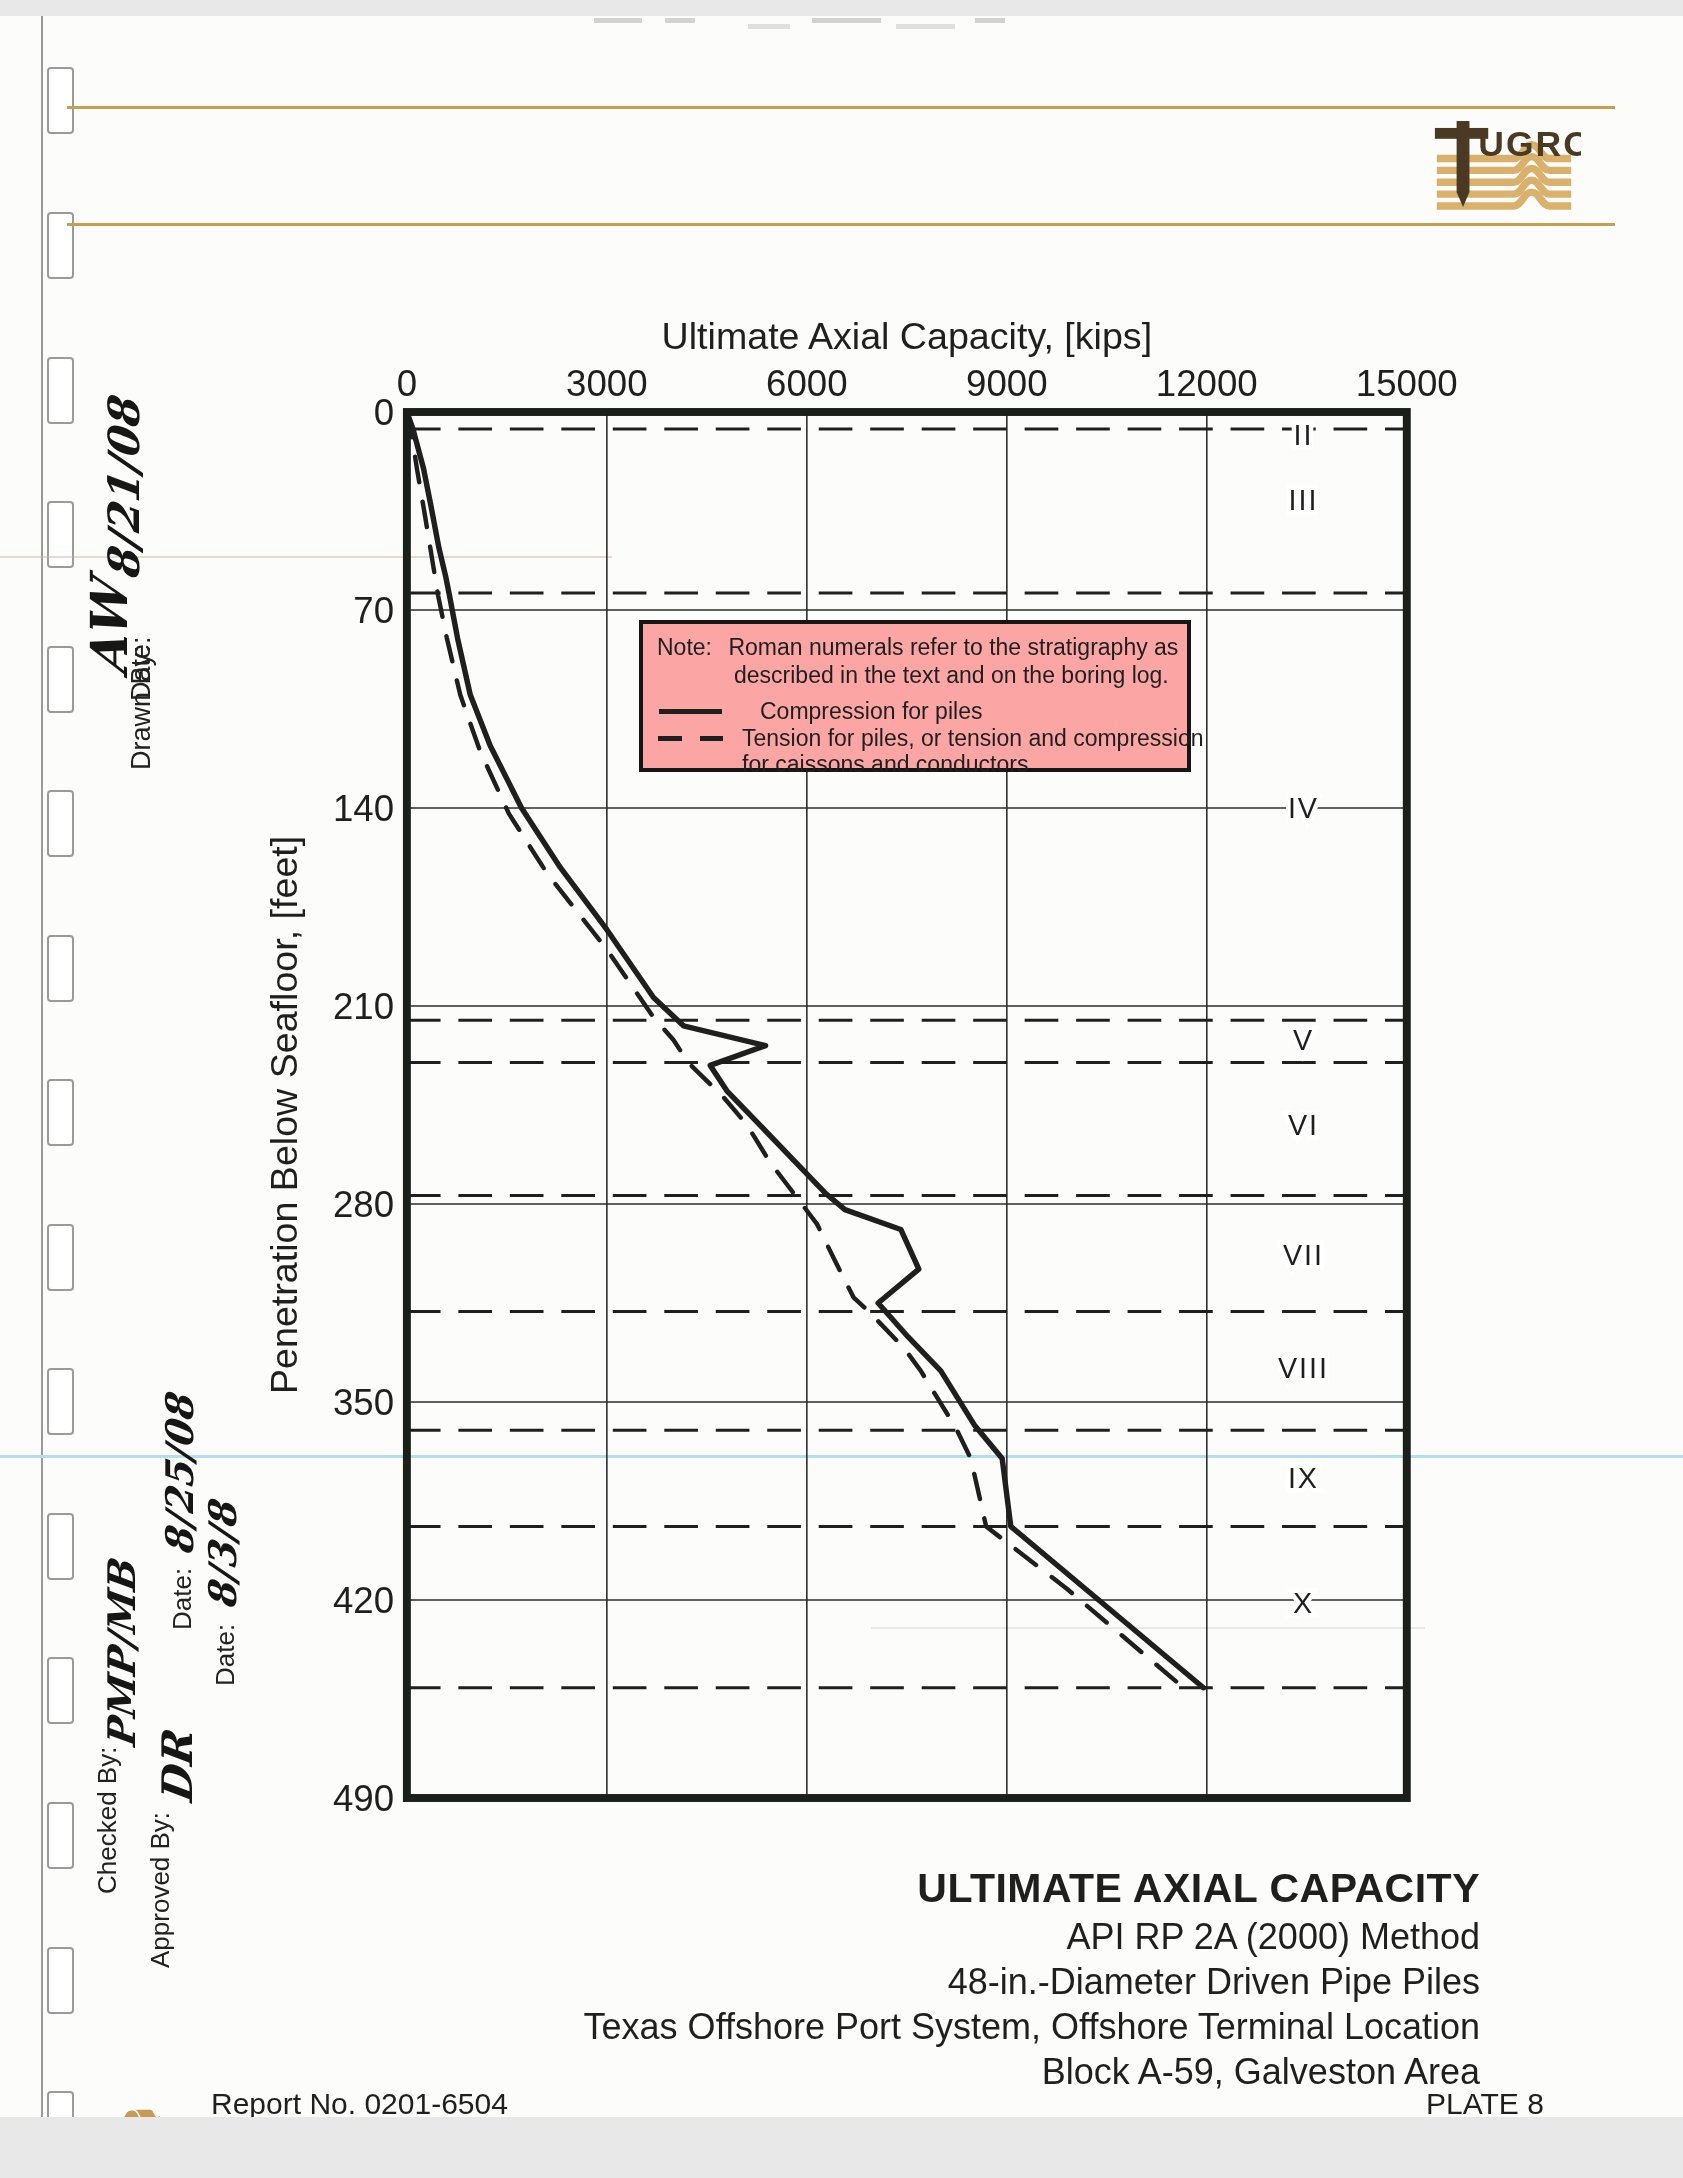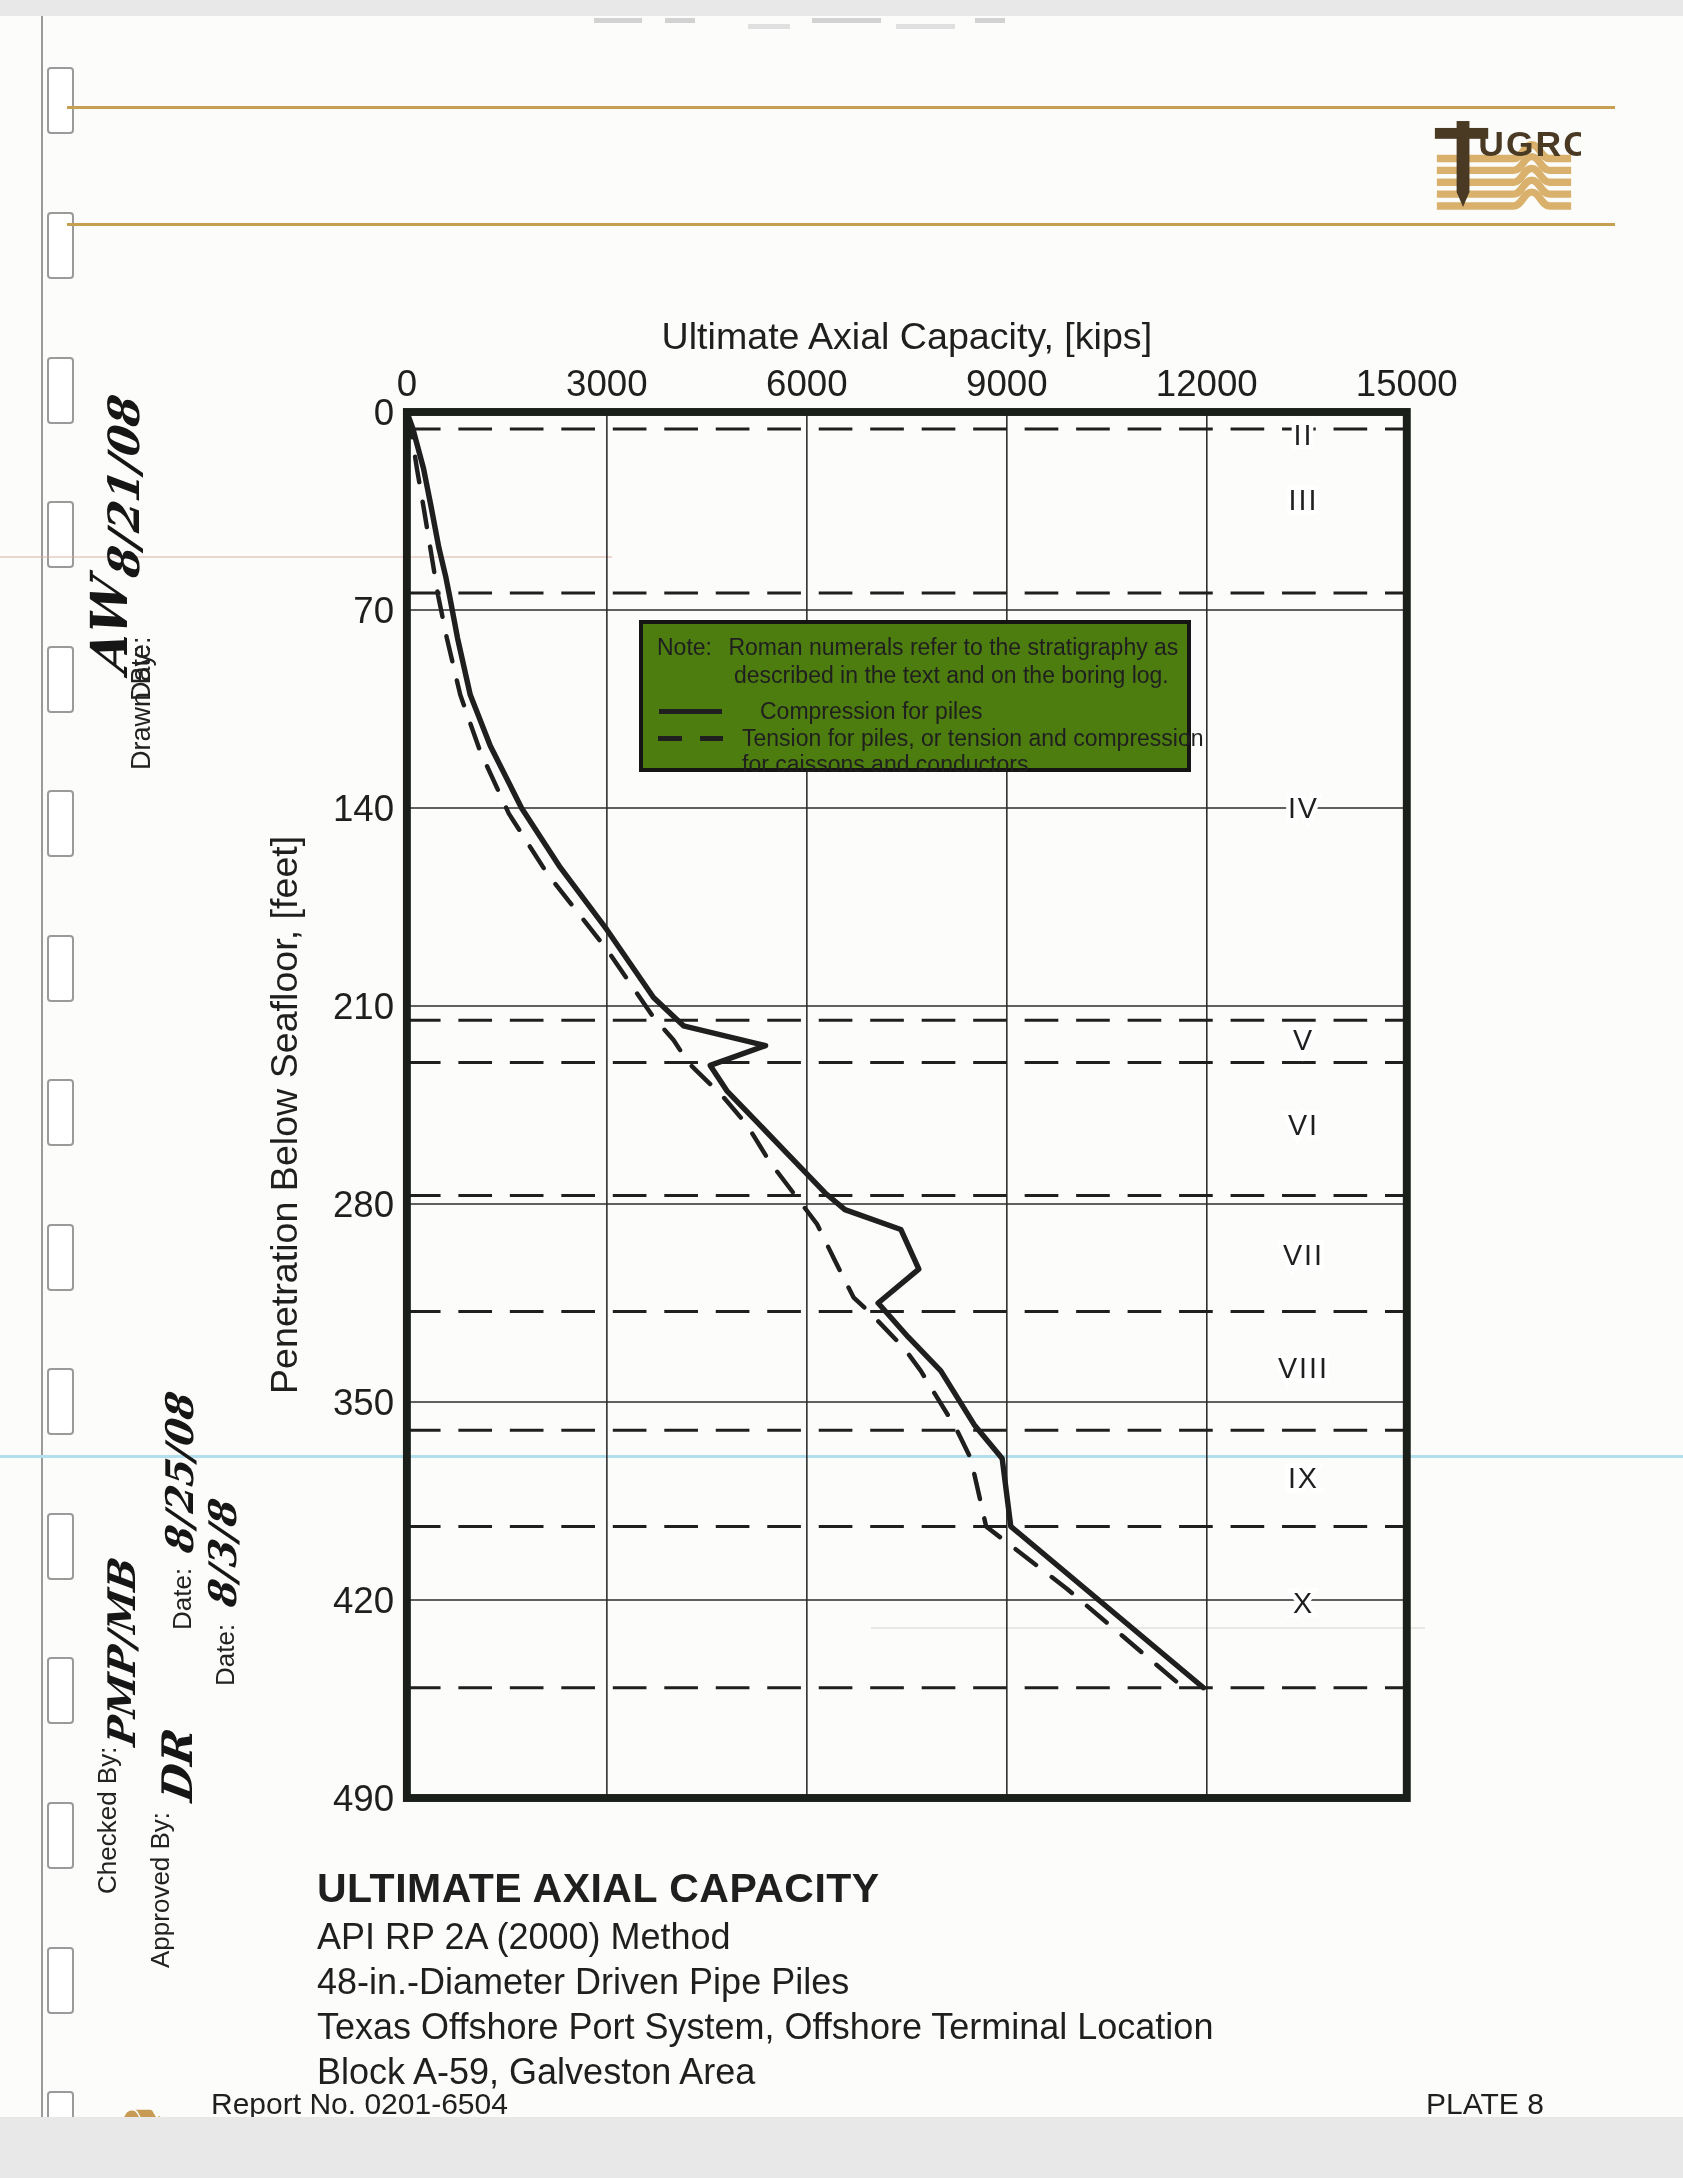--- a/index.html
+++ b/index.html
@@ -20,27 +20,27 @@
   .pink-streak{position:absolute; height:2px; background:rgba(214,168,158,0.45);}
   .gray-streak{position:absolute; height:2px; background:rgba(0,0,0,0.08);}
   .scan-dash{position:absolute; background:#d2d2d2; height:5px; top:2px;}
   
   .vtext{position:absolute; white-space:nowrap; transform:rotate(-90deg); transform-origin:0 0;}
   .vprint{font-size:27px; color:#222;}
   .vscript{font-family:"DejaVu Serif", serif; font-style:italic; font-weight:bold;
            transform:rotate(-90deg) skewX(-10deg); color:#161616;}
   
   .note-box{position:absolute; left:639px; top:604px; width:552px; height:152px;
-            background:#4d7c0f; border:4px solid #151515; box-sizing:border-box; z-index:5;}
+            background:#fca5a5; border:4px solid #151515; box-sizing:border-box; z-index:5;}
   .note-row{position:absolute; font-size:23px; white-space:nowrap;}
   .legend-solid{position:absolute; width:63px; height:5px; background:#1f1f1f;}
   .legend-dashed{position:absolute; width:65px; height:5px;
      background:repeating-linear-gradient(90deg,#1f1f1f 0 24px,rgba(0,0,0,0) 24px 42px);}
   
-  .title-block{position:absolute; left:317px; top:1849px; width:1139px; text-align:left;}
+  .title-block{position:absolute; left:341px; top:1849px; width:1139px; text-align:right;}
   .title-main{font-size:41px; font-weight:bold; letter-spacing:0.5px; margin-bottom:4px;}
   .title-sub{font-size:36px; margin-top:3px;}
   .footer-left{position:absolute; left:211px; top:2071px; font-size:30px;}
   .footer-right{position:absolute; left:1426px; top:2071px; font-size:30px;text-align:center;}
   .recycle{position:absolute; left:105px; top:2083px; font-size:77px; color:#c79b55;
            font-family:"DejaVu Sans", sans-serif; line-height:77px; z-index:3;}
   svg text{font-family:"Liberation Sans", sans-serif;}
 </style>
 </head>
 <body>

